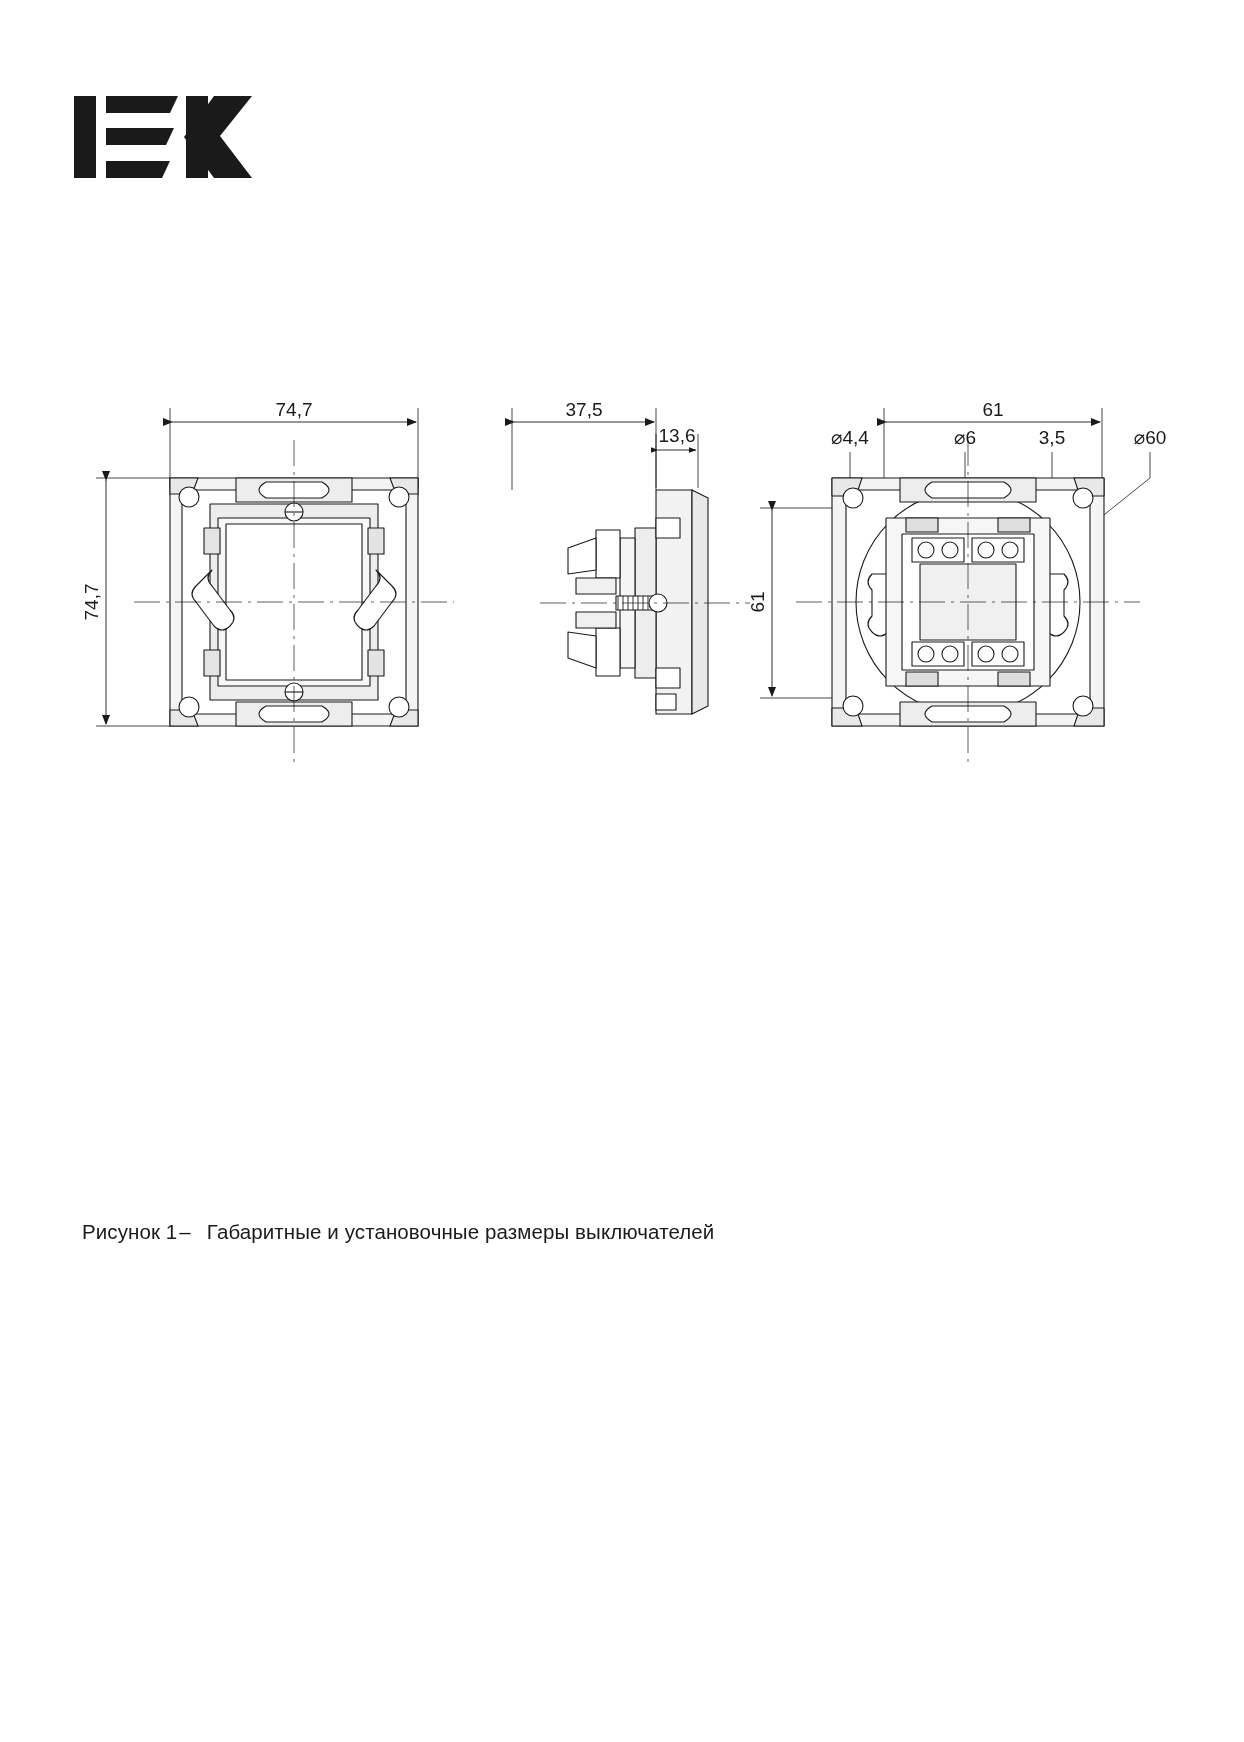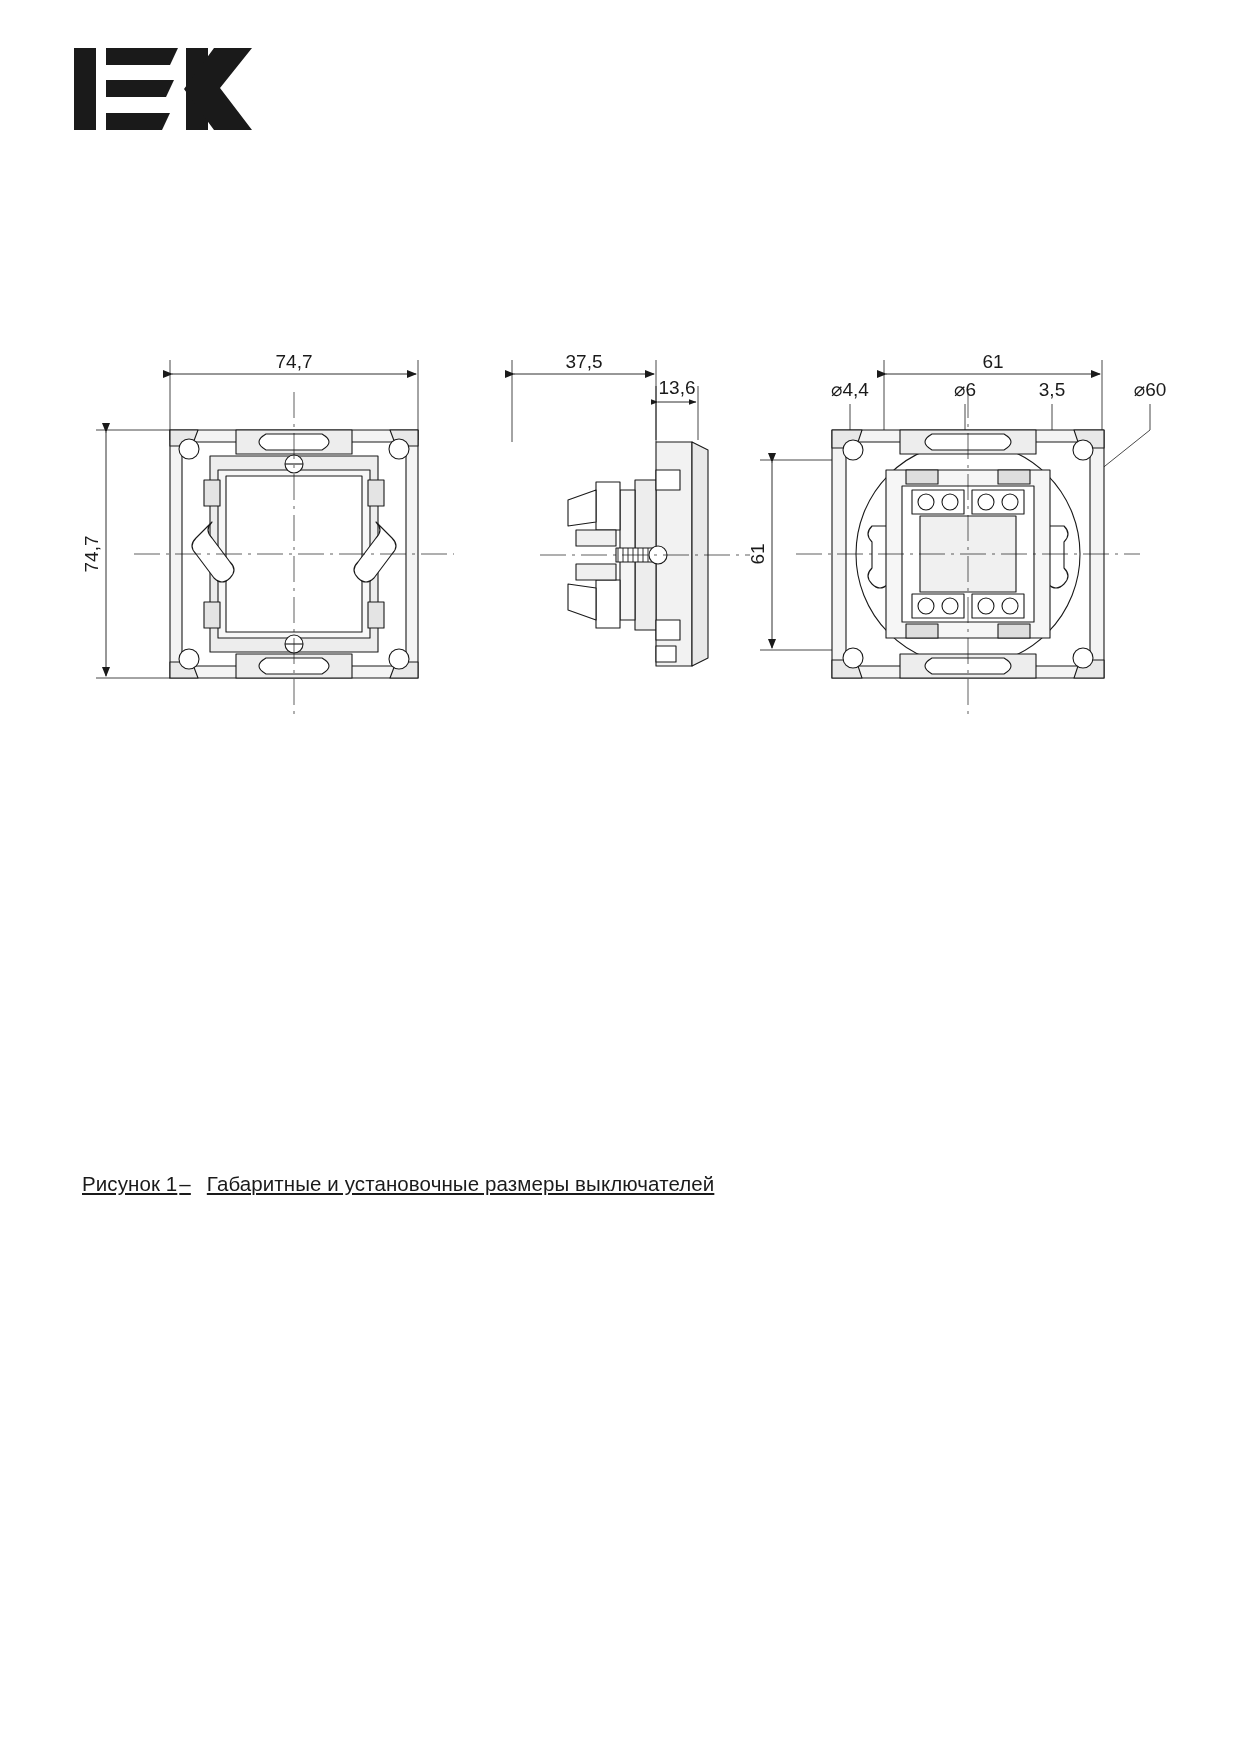--- a/index.html
+++ b/index.html
@@ -11,20 +11,21 @@
     width: 1244px;
     height: 1742px;
     position: relative;
     font-family: "Liberation Sans", sans-serif;
     color: #1a1a1a;
     overflow: hidden;
   }
   .page {
     position: absolute;
     inset: 0;
+    margin-top: 48px;
   }
   
   .logo {
     position: absolute;
     left: 74px;
     top: 48px;
     width: 200px;
     height: 82px;
   }
   
@@ -40,21 +41,20 @@
   }
   
   .caption {
     position: absolute;
     left: 82px;
     top: 1172px;
     font-size: 20.5px;
     letter-spacing: 0.1px;
     color: #1a1a1a;
     white-space: nowrap;
-    text-decoration: underline;
   }
   .caption .cap-num { }
   .caption .cap-dash { padding: 0 2px; }
   .caption .cap-text { padding-left: 14px; }
 </style>
 </head>
 <body>
 
 <div class="page">
 

